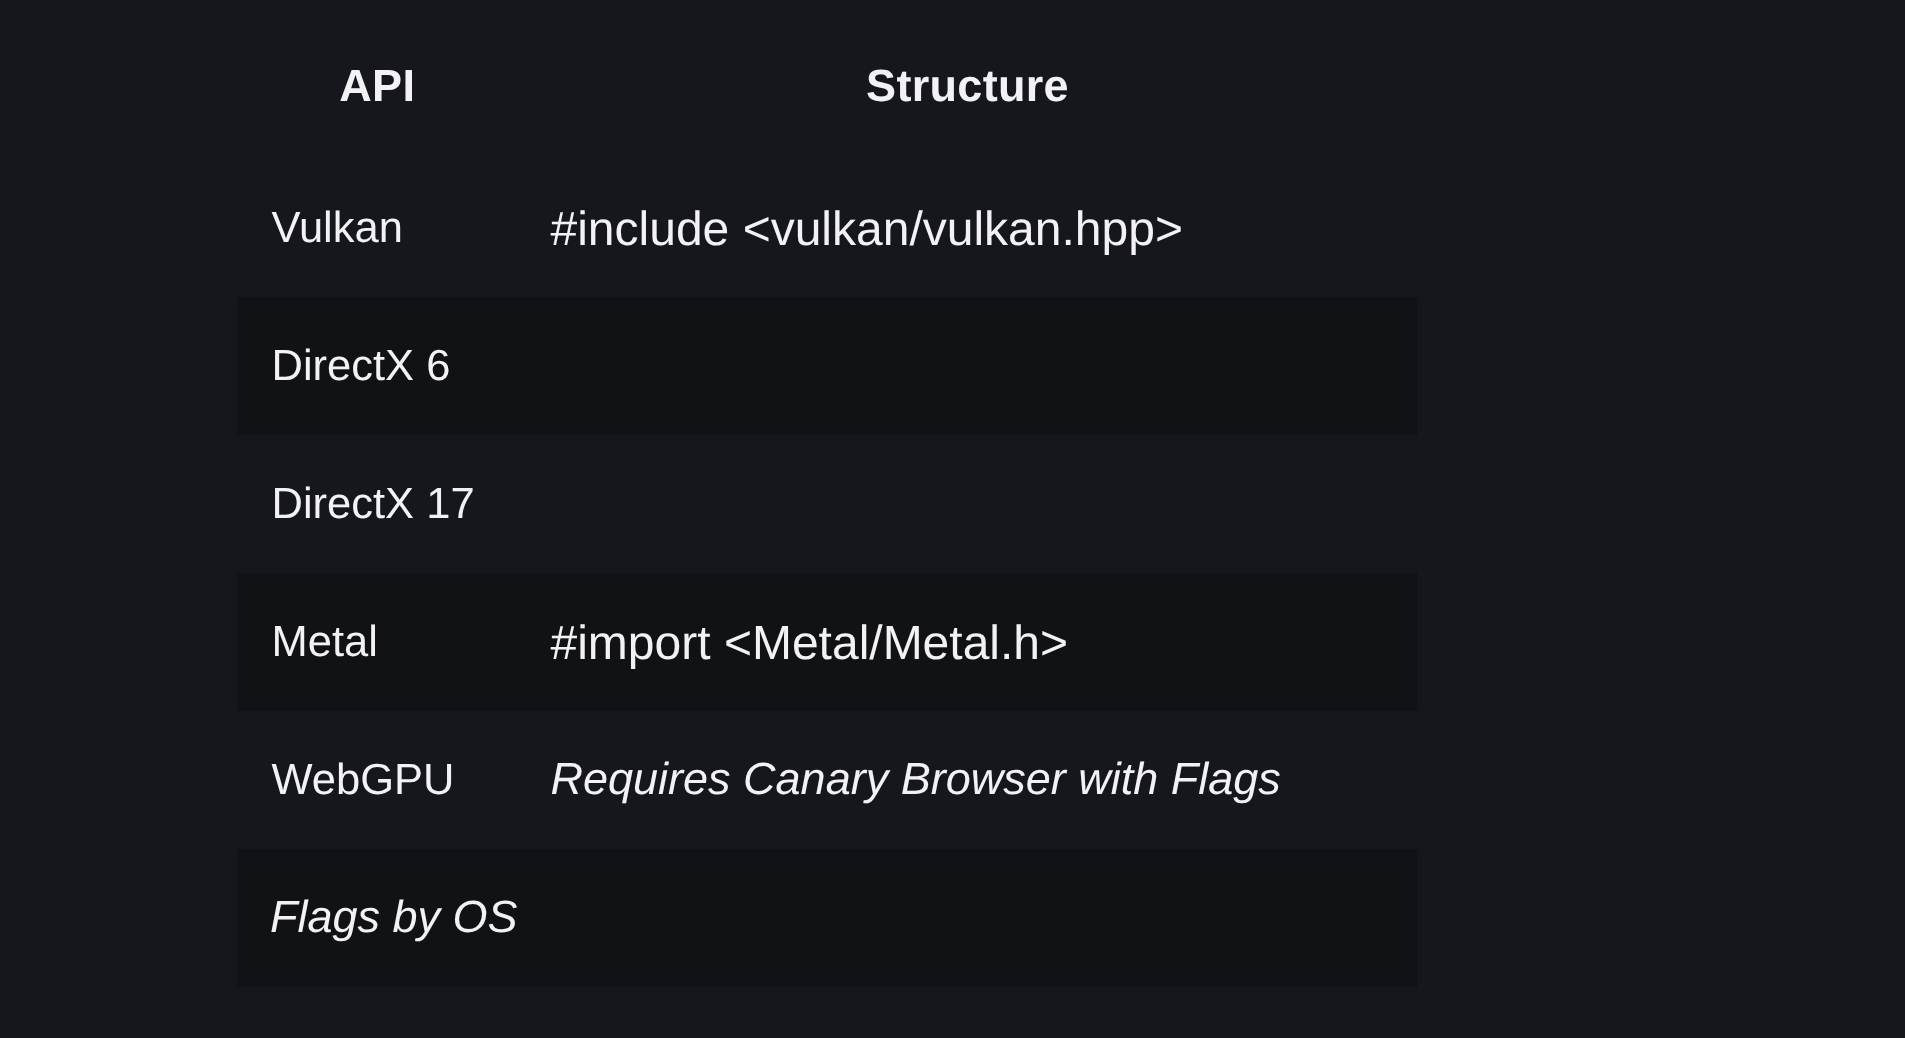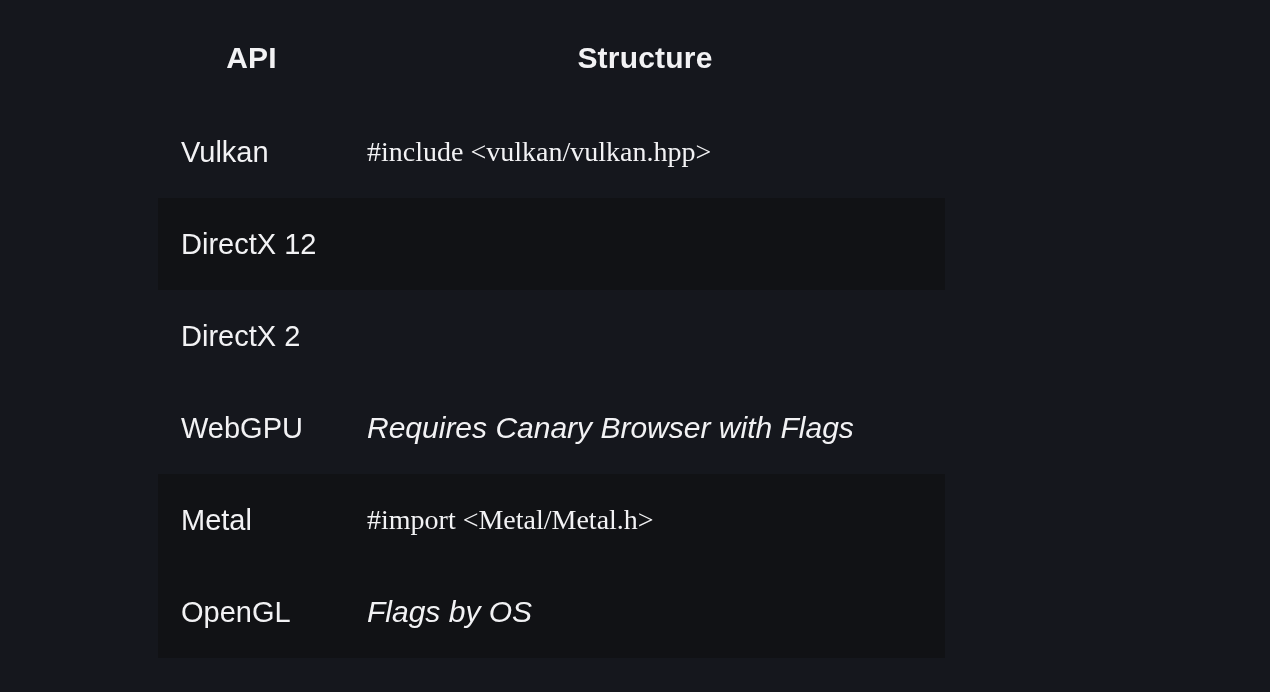--- a/index.html
+++ b/index.html
@@ -52,22 +52,22 @@
     font-size: 29px;
     padding-left: 23px;
     white-space: nowrap;
   }
   .cell-structure {
     color: var(--text, #f2f2f4);
     padding-left: 22px;
     white-space: nowrap;
   }
   .cell-structure.code {
-    font-family: Liberation Serif, serif;
-    font-size: 28px;
+    font-family: Liberation Sans, sans-serif;
+    font-size: 32px;
     font-weight: 500;
   }
   .cell-structure.note {
     font-family: "Liberation Sans", sans-serif;
     font-size: 30px;
     font-style: italic;
   }
 </style>
 </head>
 <body style="--bg: #15171d; --stripe: #111215; --text: #f2f2f4;">
@@ -77,32 +77,31 @@
     <div class="thead">
       <div class="th">API</div>
       <div class="th">Structure</div>
     </div>
     <div id="tbody">
         <div class="row">
           <div class="cell-api">Vulkan</div>
           <div class="cell-structure code">#include &lt;vulkan/vulkan.hpp&gt;</div>
         </div>
         <div class="row striped">
-          <div class="cell-api">DirectX 12</div>
+          <div class="cell-api">DirectX 6</div>
         </div>
         <div class="row">
-          <div class="cell-api">DirectX 2</div>
+          <div class="cell-api">DirectX 17</div>
+        </div>
+        <div class="row striped">
+          <div class="cell-api">Metal</div>
+          <div class="cell-structure code">#import &lt;Metal/Metal.h&gt;</div>
         </div>
         <div class="row">
           <div class="cell-api">WebGPU</div>
           <div class="cell-structure note">Requires Canary Browser with Flags</div>
         </div>
         <div class="row striped">
-          <div class="cell-api">Metal</div>
-          <div class="cell-structure code">#import &lt;Metal/Metal.h&gt;</div>
-        </div>
-        <div class="row striped">
-          <div class="cell-api">OpenGL</div>
           <div class="cell-structure note">Flags by OS</div>
         </div>
       </div>
   </div>
 </div>
 
 </body></html>

